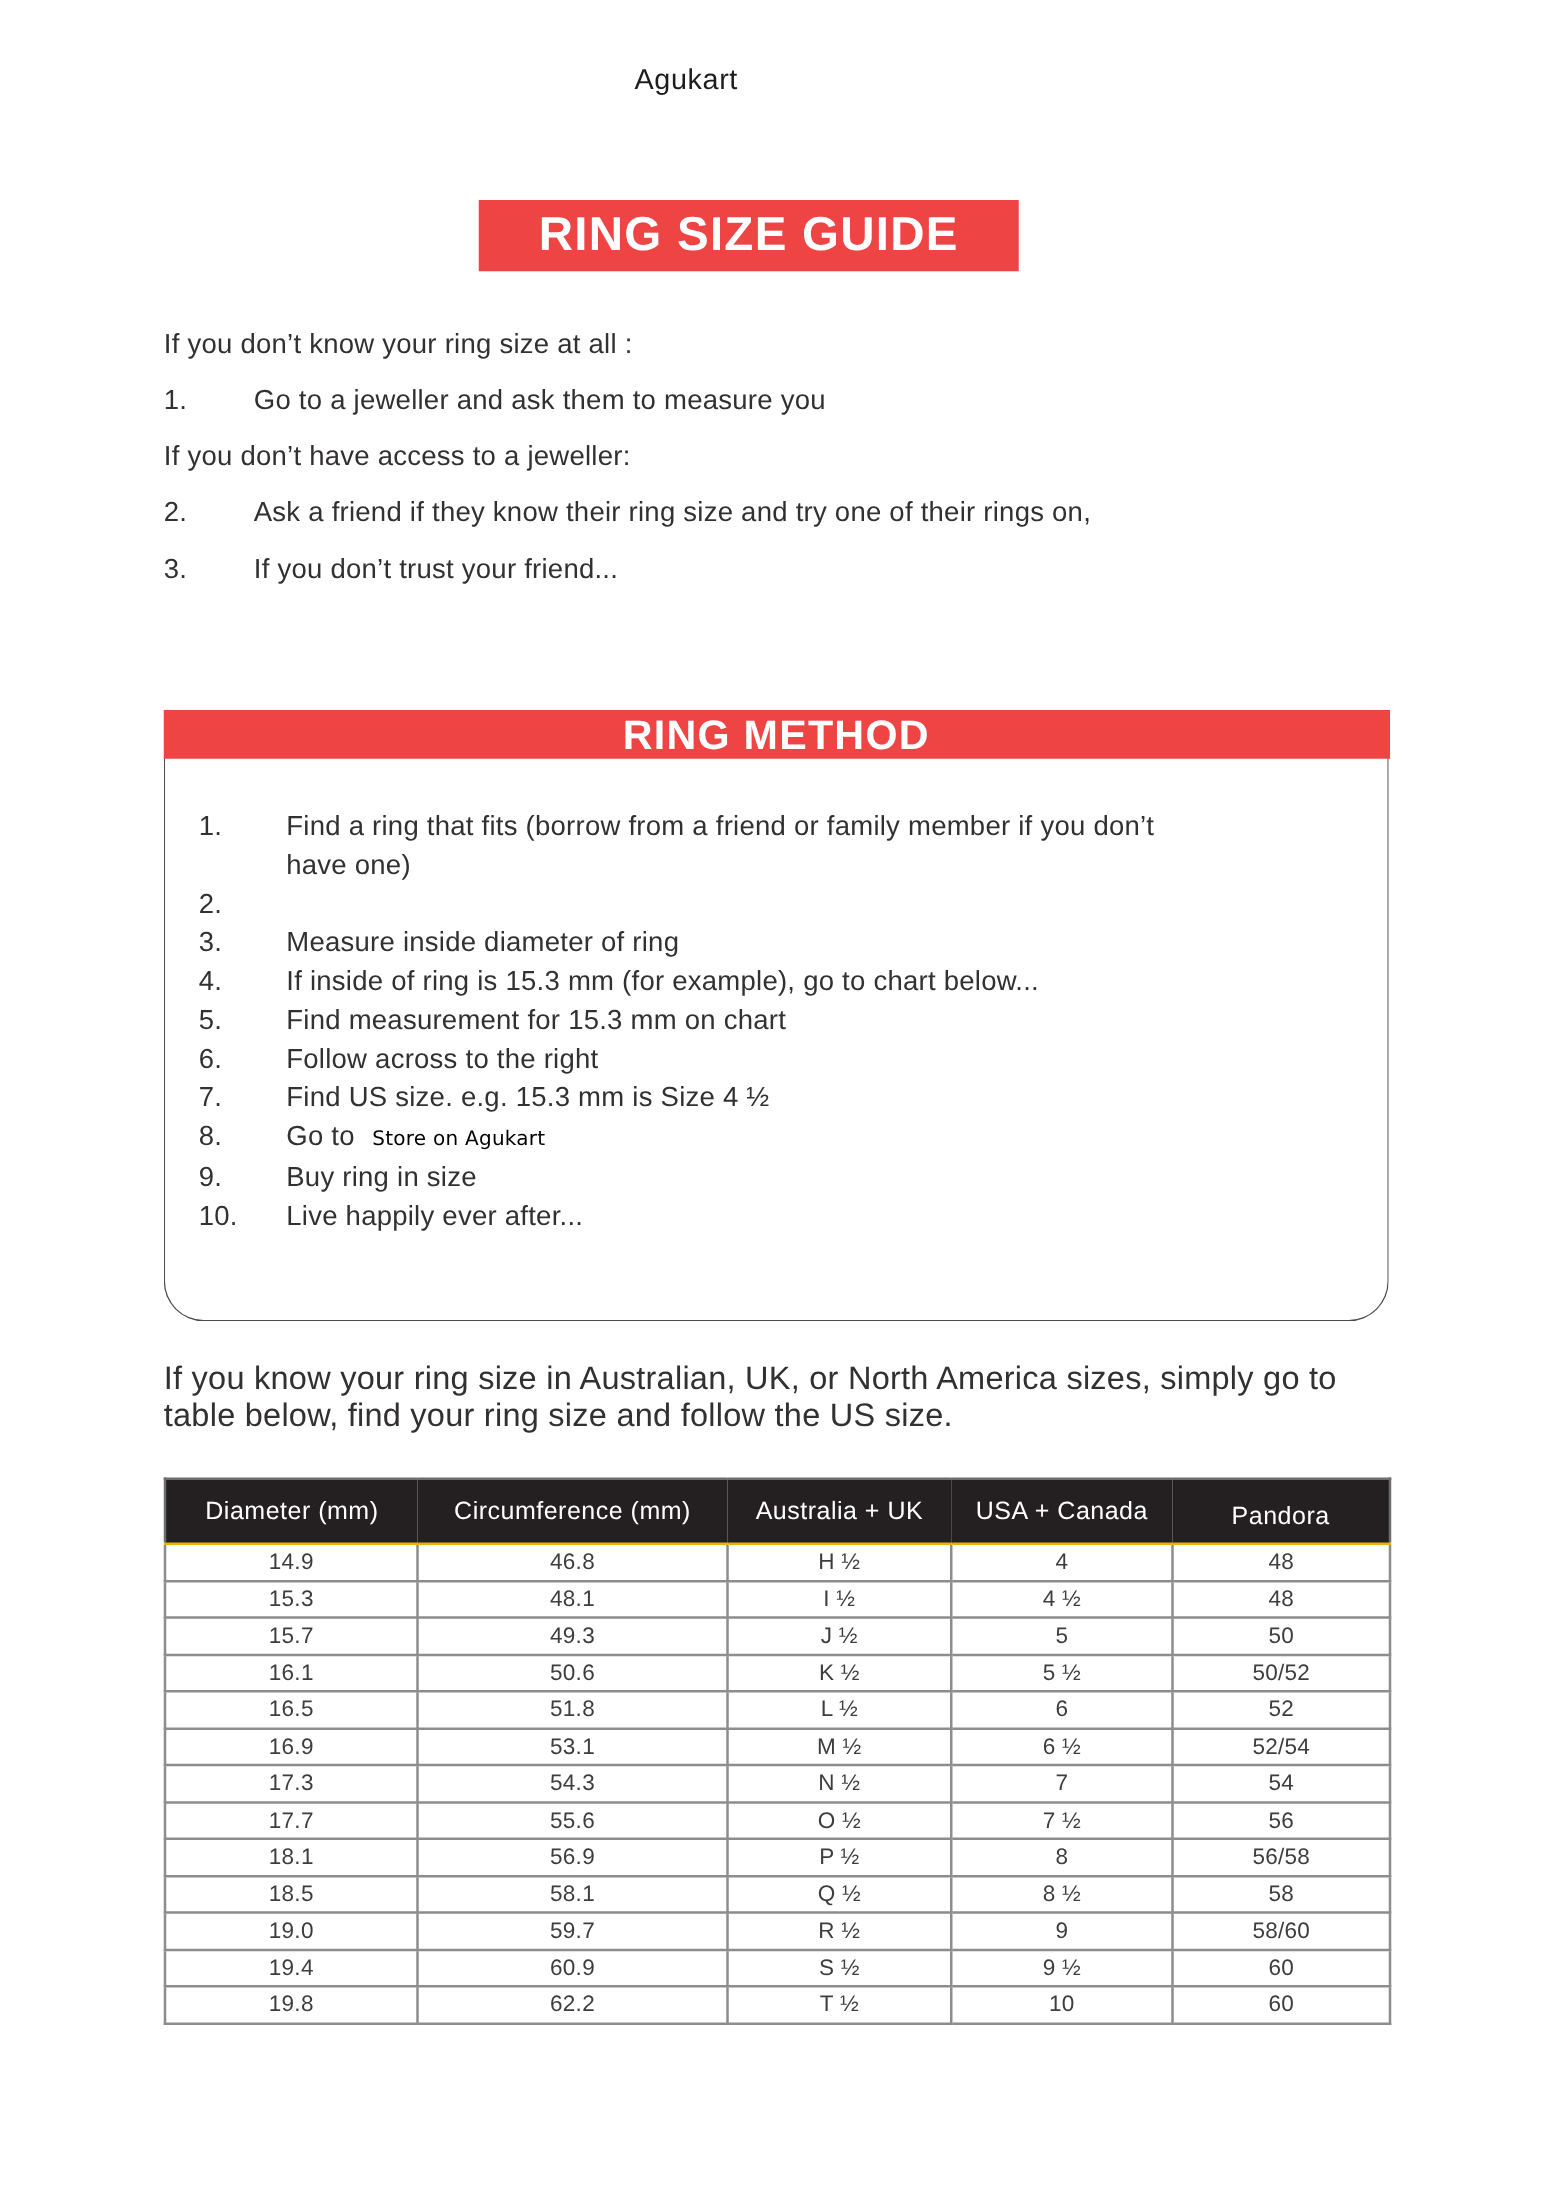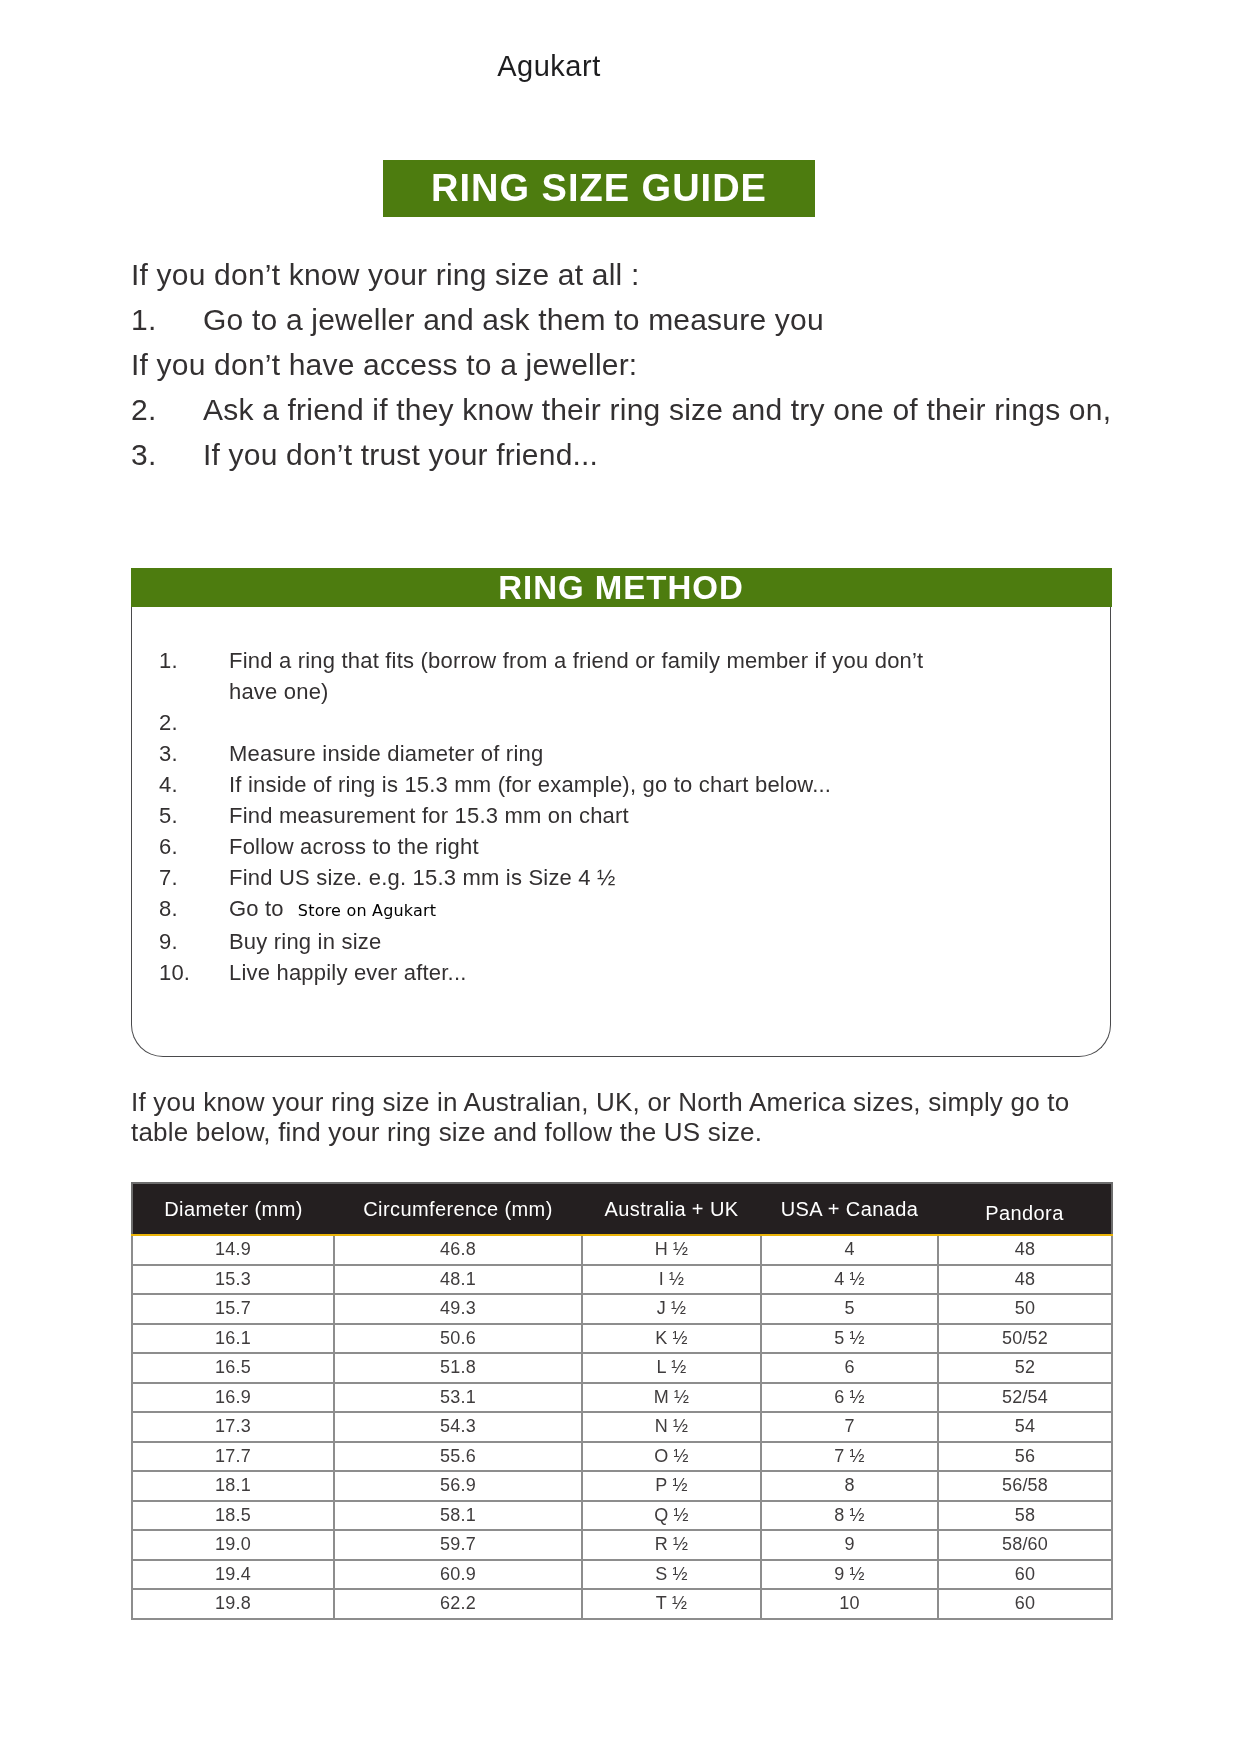--- a/index.html
+++ b/index.html
@@ -11,46 +11,46 @@
     font-family:"Liberation Sans", sans-serif;
     color:#333031;
     overflow:hidden;
   }
   
   .brand{
     position:absolute;
     top:50px; left:0;
     width:1098px;
     text-align:center;
-    font-size:29px;
+    font-size:23px;
     color:#1d1d1f;
     letter-spacing:0.5px;
   }
   
   .banner{
-    background:#4d7c0f;
+    background:#ef4444;
     color:#ffffff;
     display:flex;
     align-items:center;
     justify-content:center;
     font-weight:bold;
     letter-spacing:1px;
   }
   .main-banner{
     position:absolute;
     top:160px; left:383px;
     width:432px; height:57px;
     font-size:38px;
   }
   
   .intro{
     position:absolute;
     top:260px; left:131px;
     width:1010px;
-    font-size:30px;
+    font-size:22px;
     letter-spacing:0.2px;
   }
   .intro-row{
     display:flex;
     line-height:30px;
     margin-bottom:15px;
   }
   .intro-num{ width:72px; flex:none; }
   
   .method-box{

